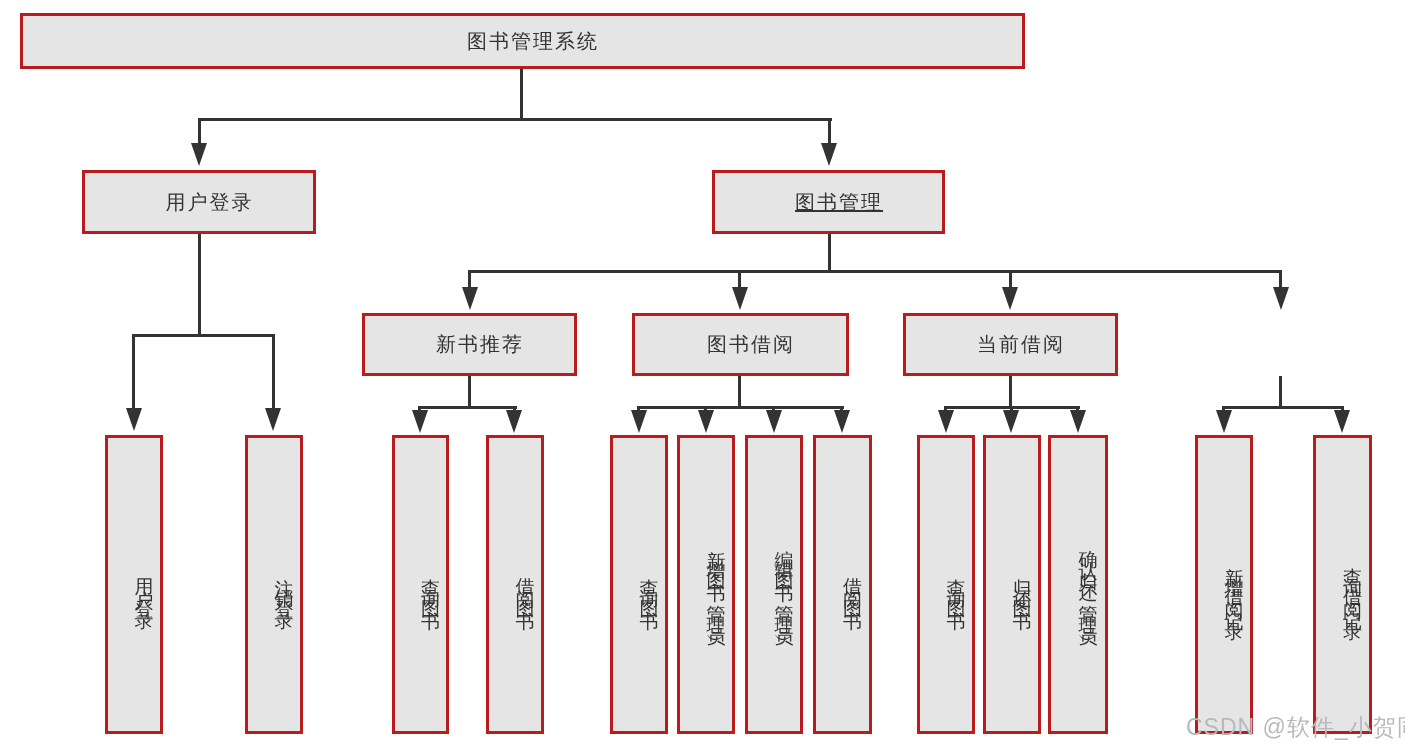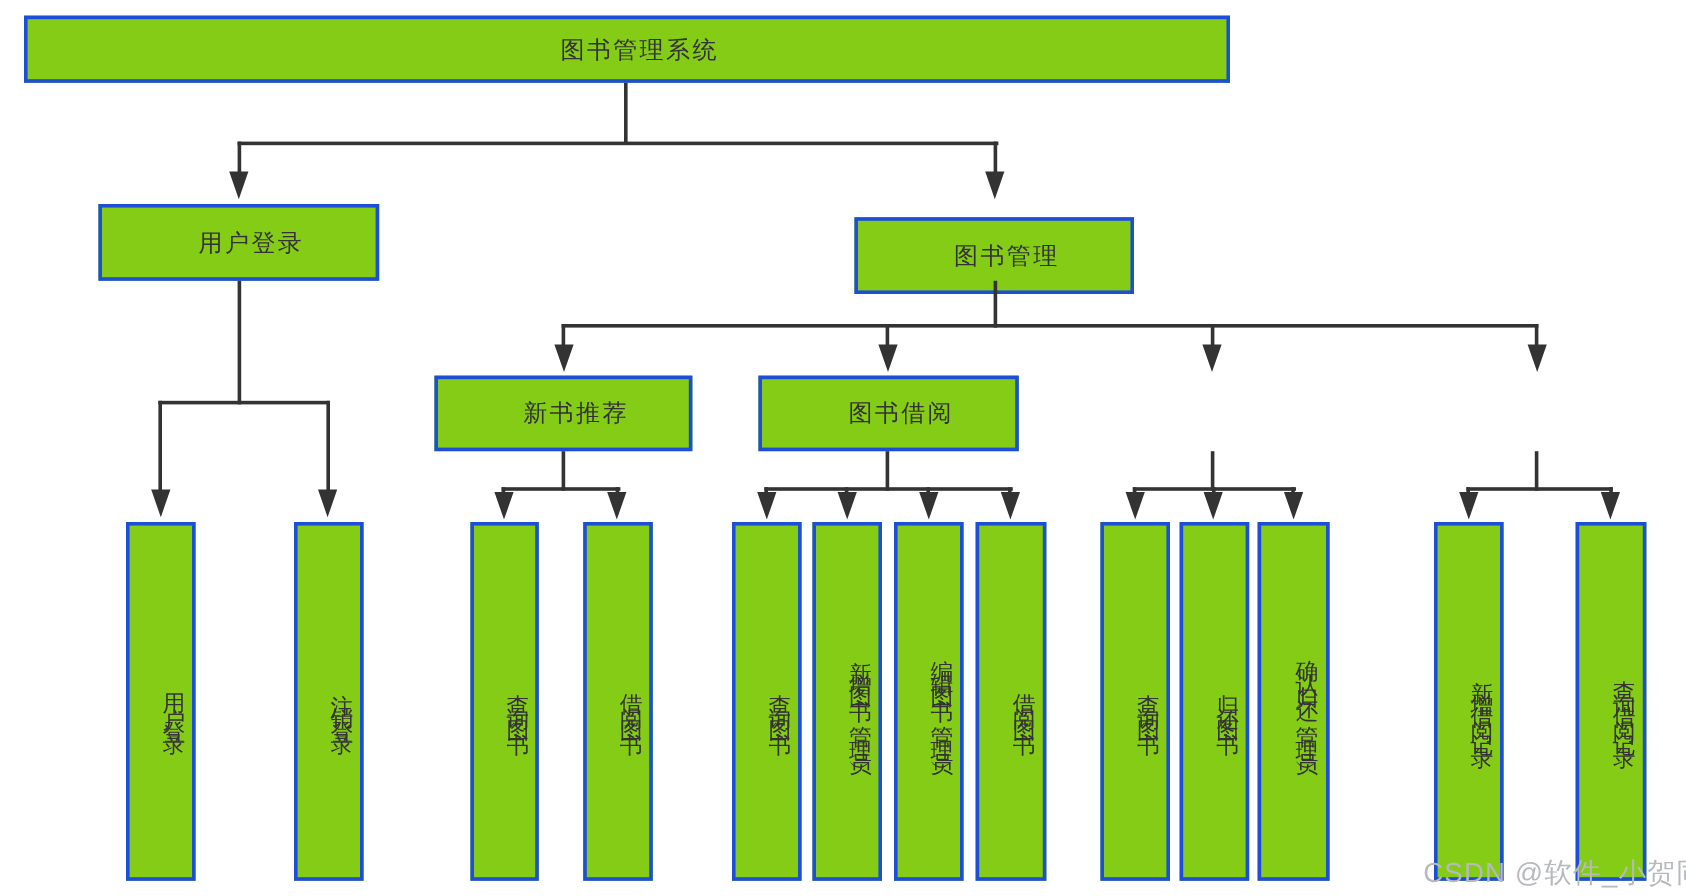--- a/index.html
+++ b/index.html
@@ -7,22 +7,22 @@
     position: relative;
     width: 1405px;
     height: 747px;
     background: #ffffff;
     font-family: "Liberation Sans", "DejaVu Sans", sans-serif;
     overflow: hidden;
   }
   .box {
     position: absolute;
     box-sizing: border-box;
-    border: 3px solid #1d4ed8;
-    background: #84cc16;
+    border: 3px solid #b91c1c;
+    background: #e5e5e5;
     display: flex;
     align-items: center;
     justify-content: center;
     color: #333333;
     font-size: 20px;
     letter-spacing: 2px;
     white-space: nowrap;
     padding-left: 21px;
   }
   .leaf {
@@ -60,21 +60,21 @@
   <div class="box" style="left:20px; top:13px; width:1005px; height:56px;">图书管理系统</div>
 
   <div class="vline" style="left:520px; top:69px; height:51px;"></div>
   <div class="hline" style="left:198px; top:118px; width:634px;"></div>
   <div class="vline" style="left:198px; top:118px; height:26px;"></div>
   <div class="arrow" style="left:191px; top:143px;"></div>
   <div class="vline" style="left:828px; top:118px; height:26px;"></div>
   <div class="arrow" style="left:821px; top:143px;"></div>
 
   <div class="box" style="left:82px; top:170px; width:234px; height:64px;">用户登录</div>
-  <div class="box" style="left:712px; top:181px; width:233px; height:64px;">图书管理</div>
+  <div class="box" style="left:712px; top:170px; width:233px; height:64px;text-decoration:underline;">图书管理</div>
 
   <div class="vline" style="left:198px; top:234px; height:103px;"></div>
   <div class="hline" style="left:132px; top:334px; width:143px;"></div>
   <div class="vline" style="left:132px; top:334px; height:75px;"></div>
   <div class="arrow" style="left:126px; top:408px;"></div>
   <div class="vline" style="left:272px; top:334px; height:75px;"></div>
   <div class="arrow" style="left:265px; top:408px;"></div>
 
   <div class="vline" style="left:828px; top:234px; height:39px;"></div>
   <div class="hline" style="left:468px; top:270px; width:814px;"></div>
@@ -82,20 +82,21 @@
   <div class="arrow" style="left:462px; top:287px;"></div>
   <div class="vline" style="left:738px; top:270px; height:18px;"></div>
   <div class="arrow" style="left:732px; top:287px;"></div>
   <div class="vline" style="left:1009px; top:270px; height:18px;"></div>
   <div class="arrow" style="left:1002px; top:287px;"></div>
   <div class="vline" style="left:1279px; top:270px; height:18px;"></div>
   <div class="arrow" style="left:1273px; top:287px;"></div>
 
   <div class="box" style="left:362px; top:313px; width:215px; height:63px;">新书推荐</div>
   <div class="box" style="left:632px; top:313px; width:217px; height:63px;">图书借阅</div>
+  <div class="box" style="left:903px; top:313px; width:215px; height:63px;">当前借阅</div>
 
   <div class="vline" style="left:468px; top:376px; height:33px;"></div>
   <div class="hline" style="left:418px; top:406px; width:99px;"></div>
   <div class="vline" style="left:418px; top:406px; height:8px;"></div>
   <div class="arrow" style="left:412px; top:410px;"></div>
   <div class="vline" style="left:513px; top:406px; height:8px;"></div>
   <div class="arrow" style="left:506px; top:410px;"></div>
 
   <div class="vline" style="left:738px; top:376px; height:33px;"></div>
   <div class="hline" style="left:637px; top:406px; width:207px;"></div>

